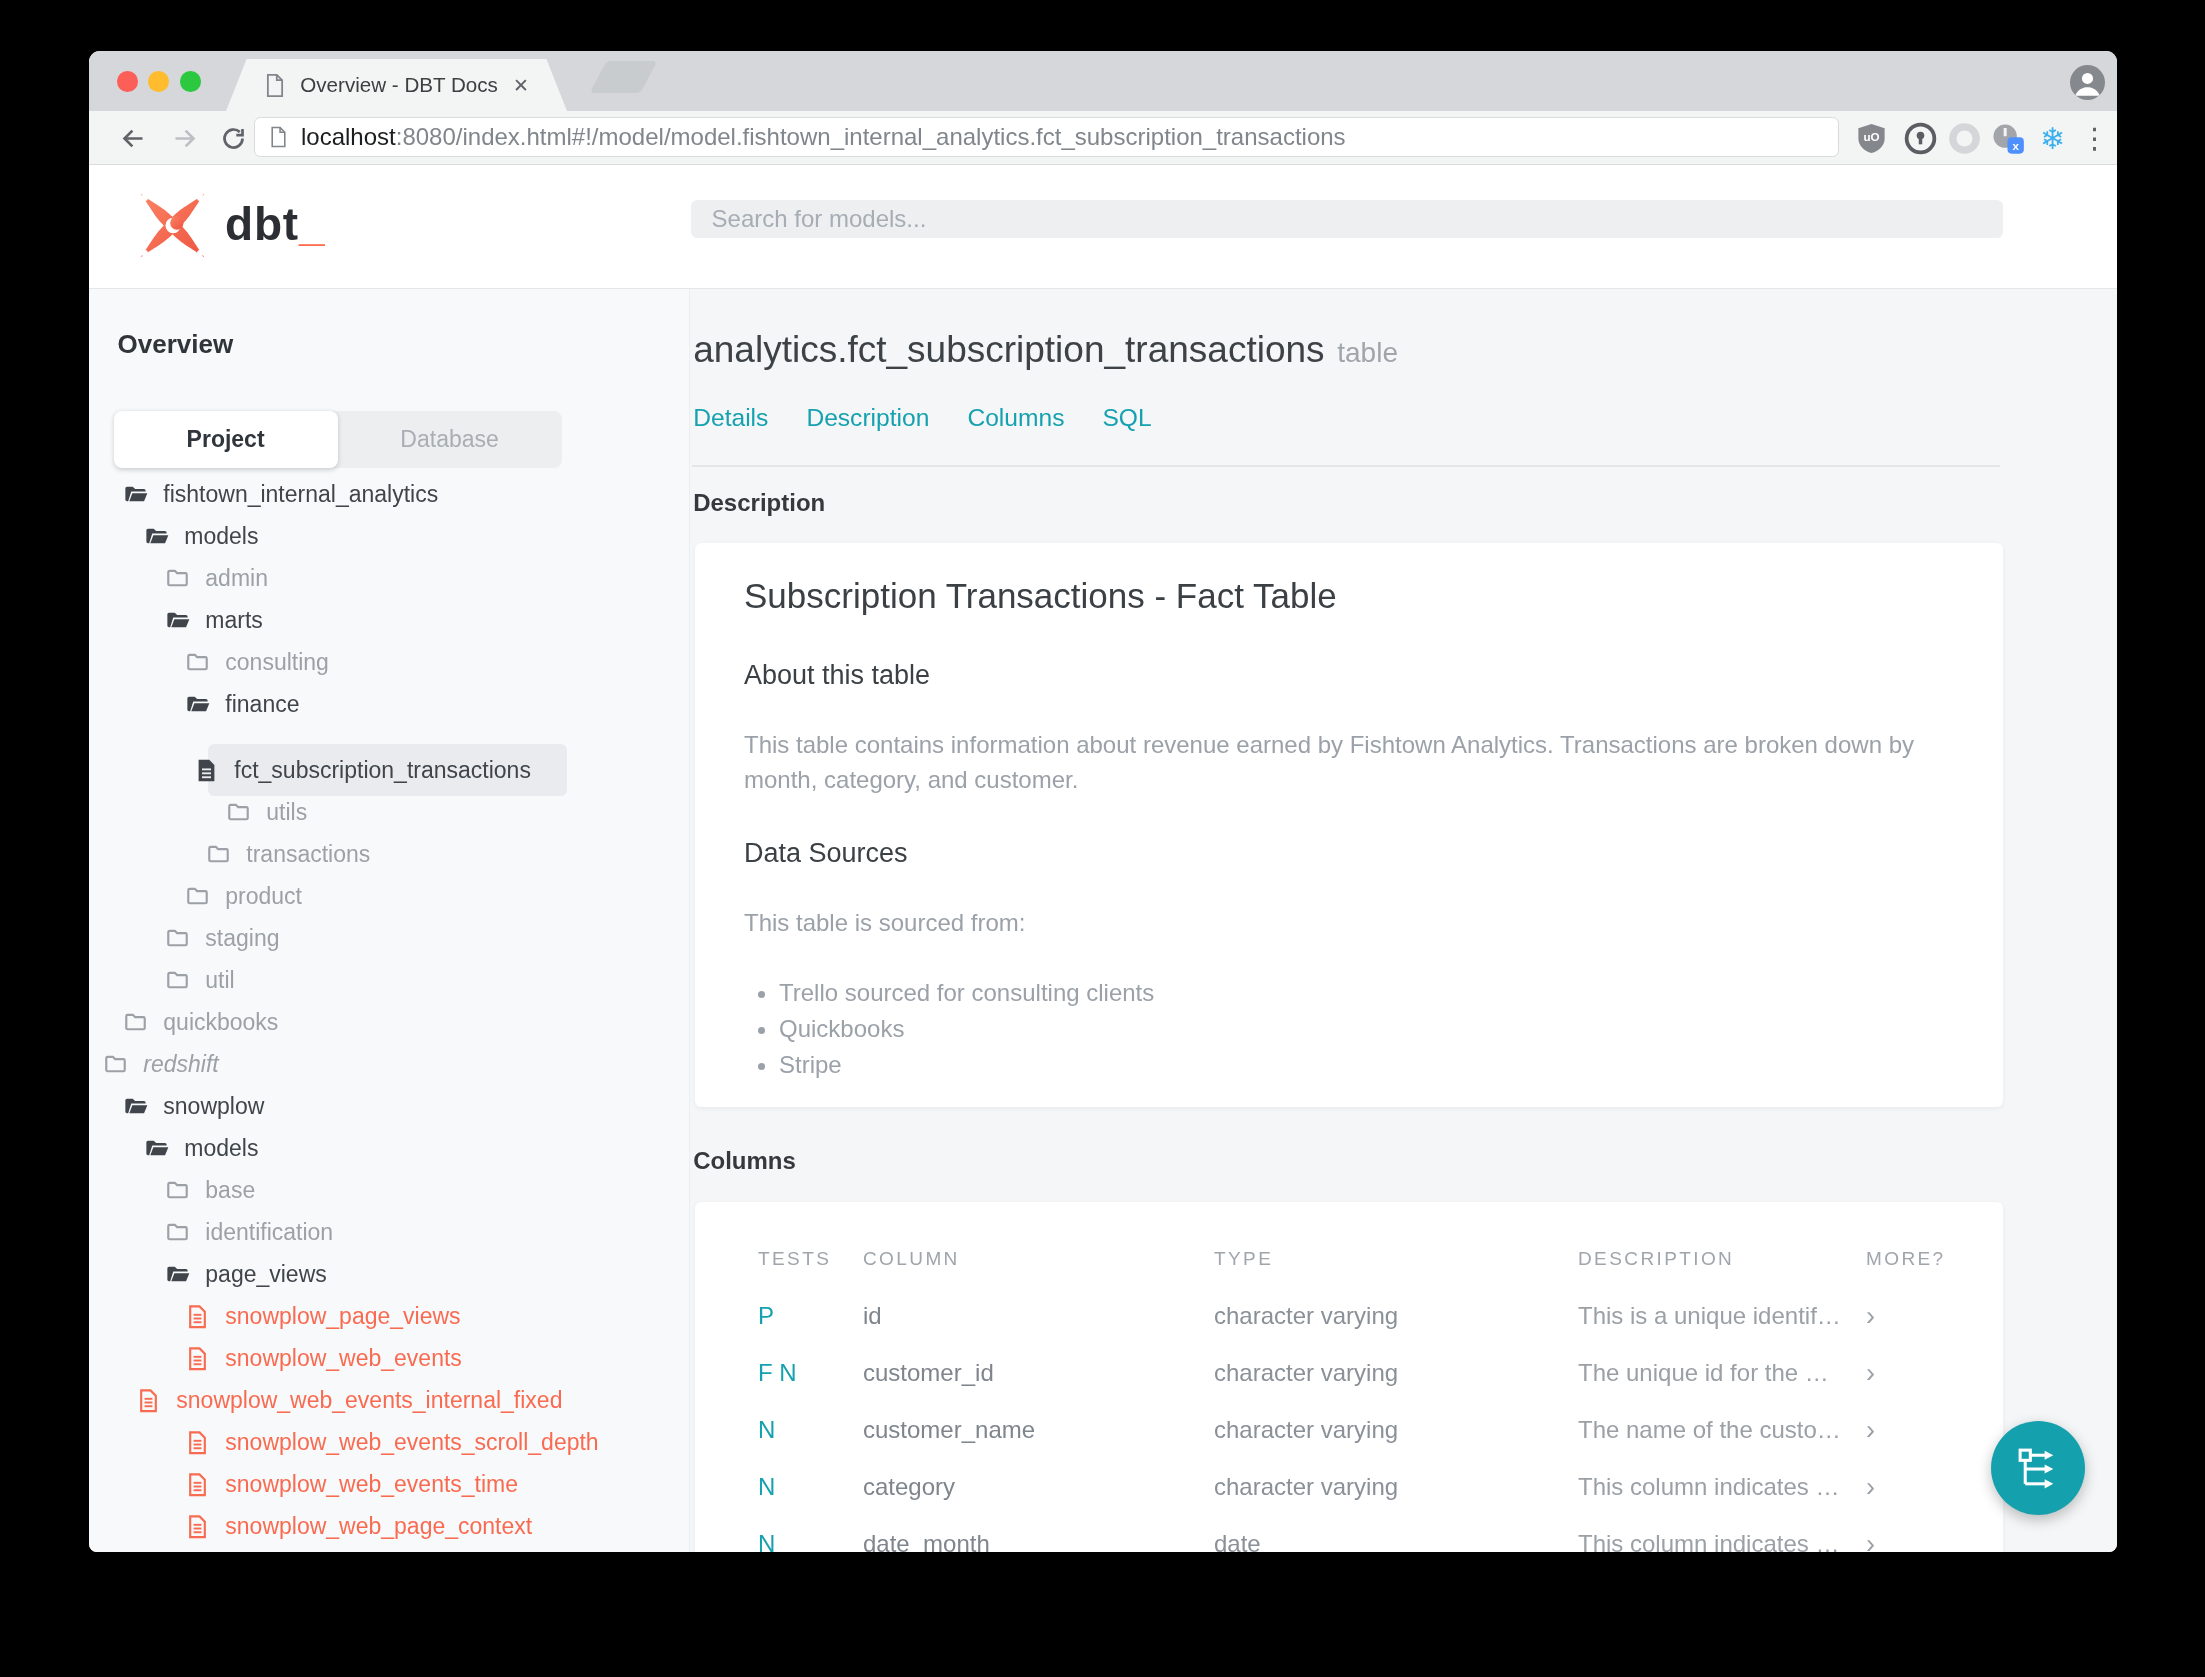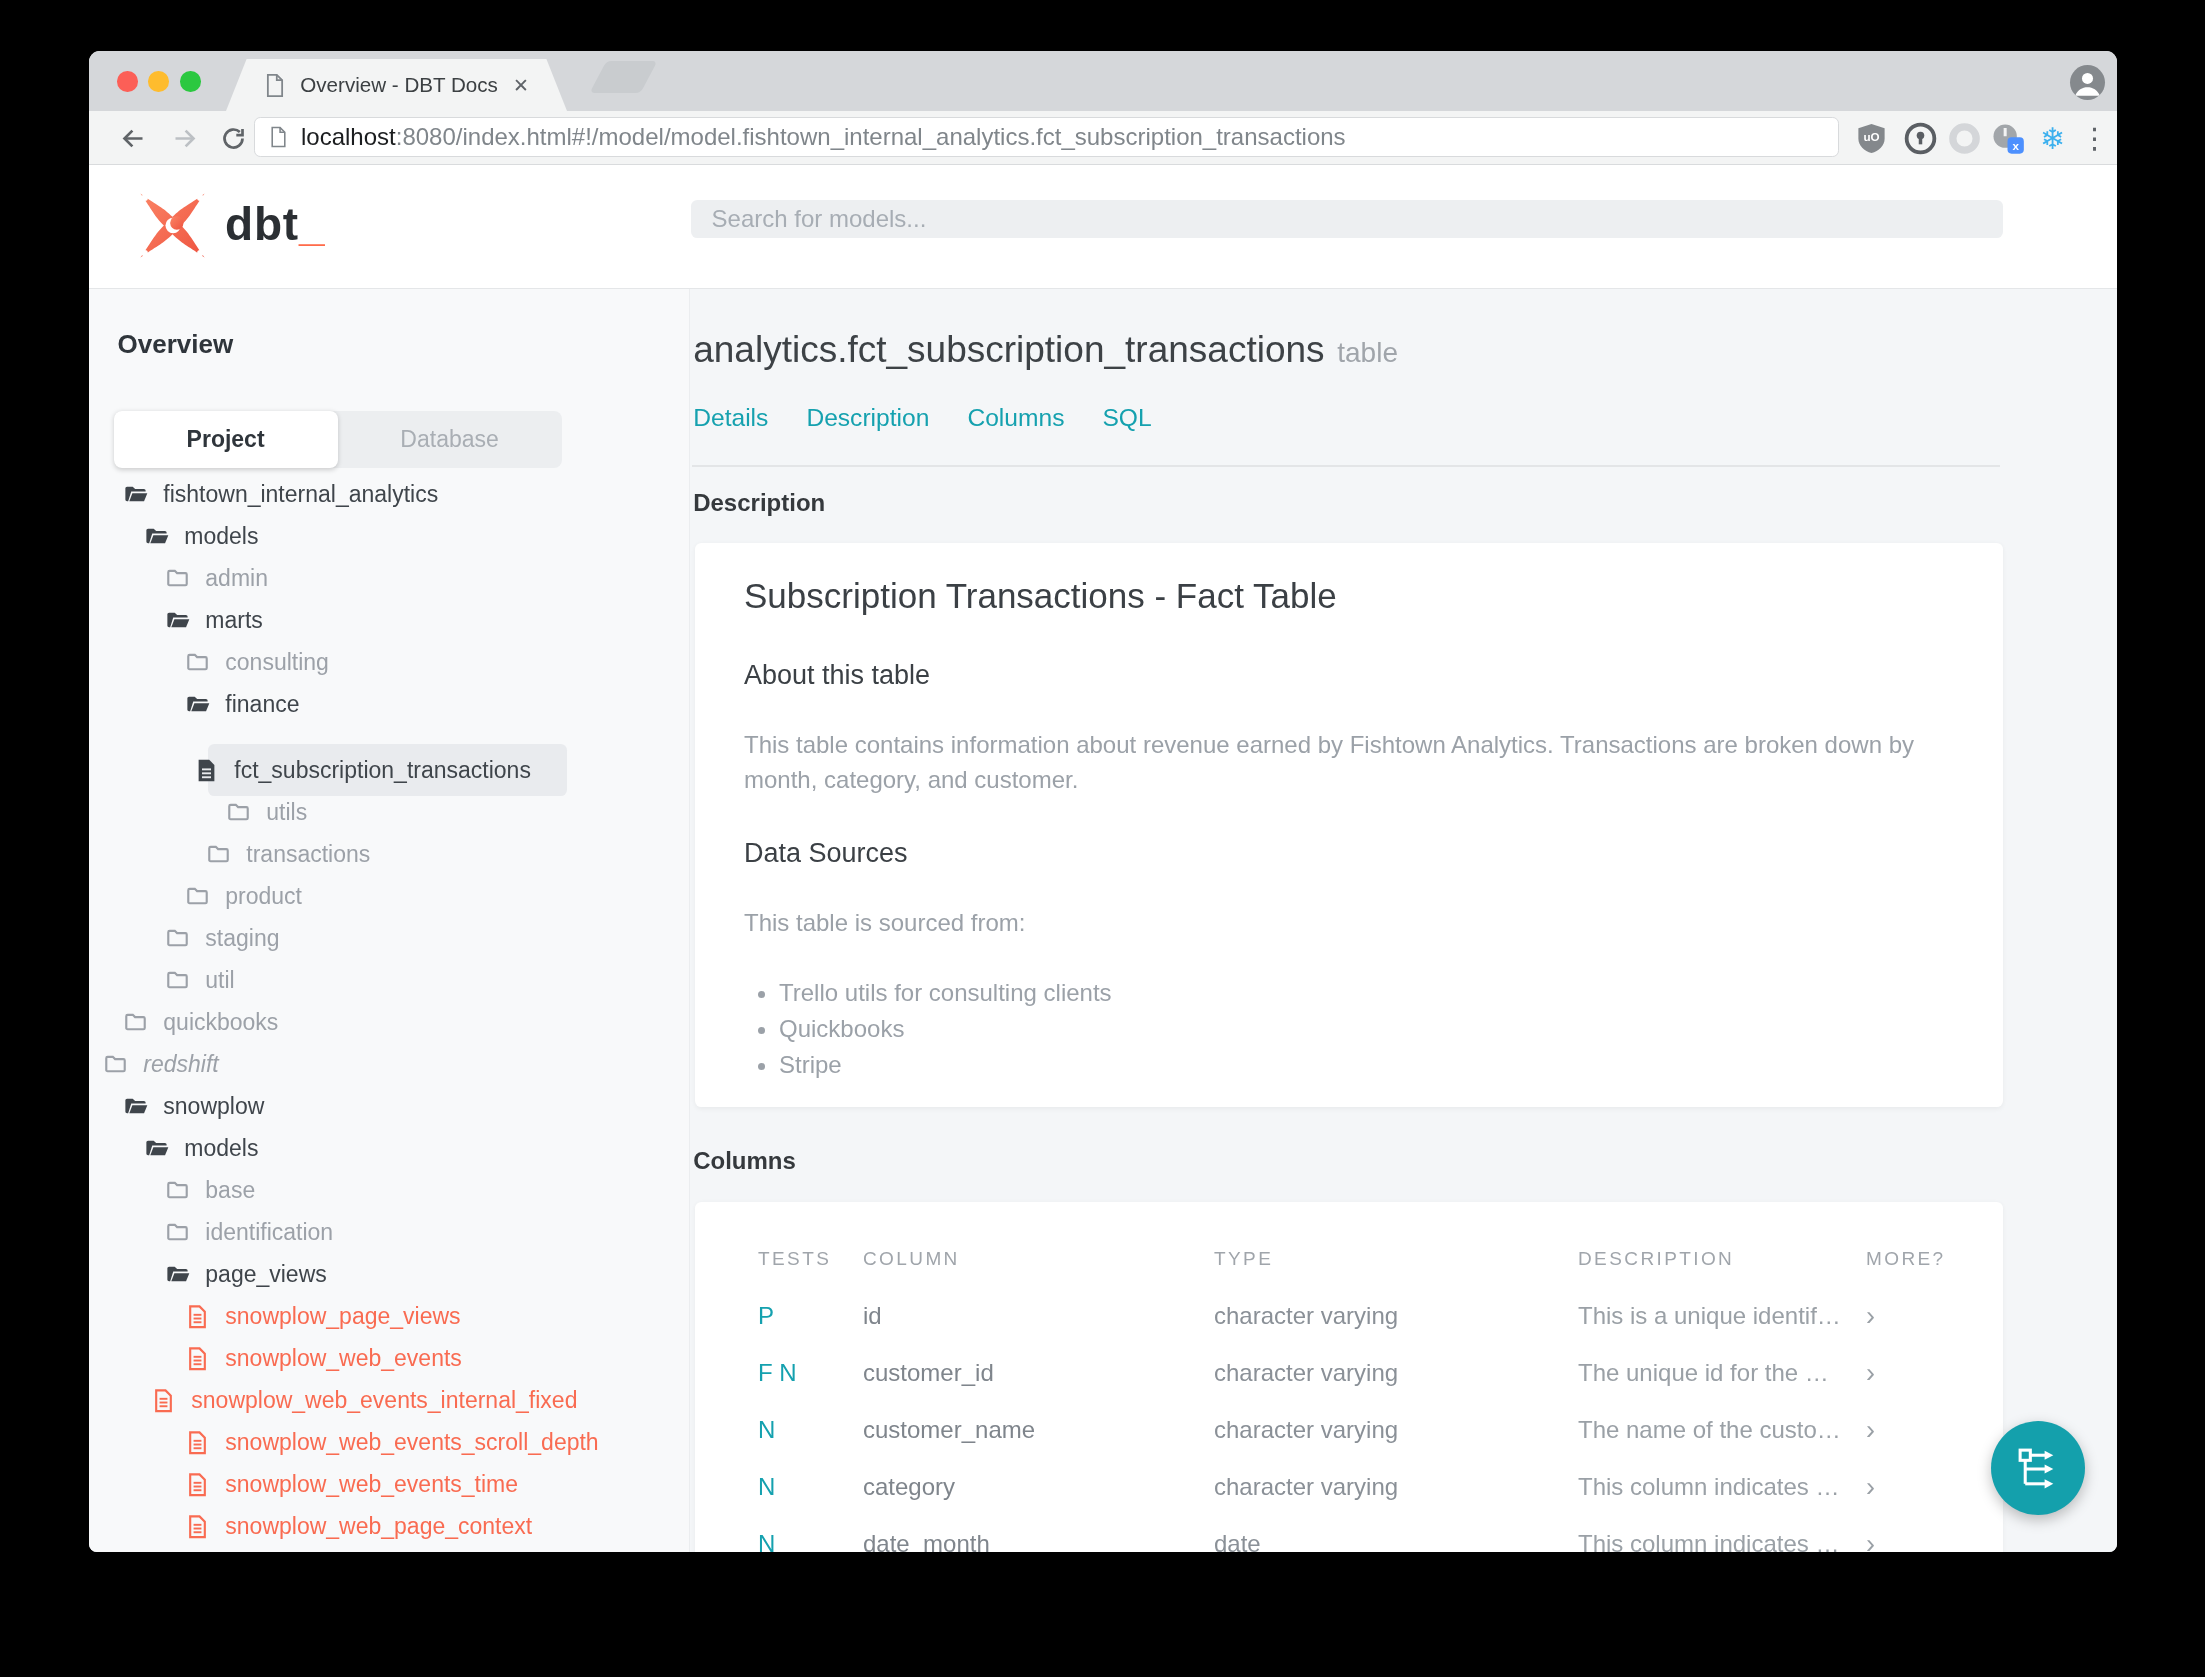--- a/index.html
+++ b/index.html
@@ -364,21 +364,21 @@
           <span class="ticon"><svg viewBox="0 0 24 24">
               <path d="M5.5 3h8.3l4.7 4.7v13.8H5.5z" fill="none" stroke="currentColor" stroke-width="1.9"></path>
               <g stroke="currentColor" stroke-width="1.7">
                 <path d="M8.5 10.5h7"></path>
                 <path d="M8.5 13.8h7"></path>
                 <path d="M8.5 17.1h7"></path>
               </g>
             </svg></span>
           <span class="tlabel">snowplow_web_events</span>
         </div>
-        <div class="tree-row tr-orange" style="padding-left: 61px;">
+        <div class="tree-row tr-orange" style="padding-left: 46px;">
           <span class="ticon"><svg viewBox="0 0 24 24">
               <path d="M5.5 3h8.3l4.7 4.7v13.8H5.5z" fill="none" stroke="currentColor" stroke-width="1.9"></path>
               <g stroke="currentColor" stroke-width="1.7">
                 <path d="M8.5 10.5h7"></path>
                 <path d="M8.5 13.8h7"></path>
                 <path d="M8.5 17.1h7"></path>
               </g>
             </svg></span>
           <span class="tlabel">snowplow_web_events_internal_fixed</span>
         </div>
@@ -429,21 +429,21 @@
     <div class="mdivider"></div>
 
     <div class="sec-heading sh-desc">Description</div>
     <div class="card card-desc">
       <h1>Subscription Transactions - Fact Table</h1>
       <h2>About this table</h2>
       <p>This table contains information about revenue earned by Fishtown Analytics. Transactions are broken down by month, category, and customer.</p>
       <h2>Data Sources</h2>
       <p>This table is sourced from:</p>
       <ul id="sources-list">
-          <li>Trello utils for consulting clients</li>
+          <li>Trello sourced for consulting clients</li>
           <li>Quickbooks</li>
           <li>Stripe</li>
         </ul>
     </div>
 
     <div class="sec-heading sh-cols">Columns</div>
     <div class="card card-cols">
       <div class="ctable-row ctable-head" id="ctable-head">
           <div>TESTS</div>
           <div>COLUMN</div>

